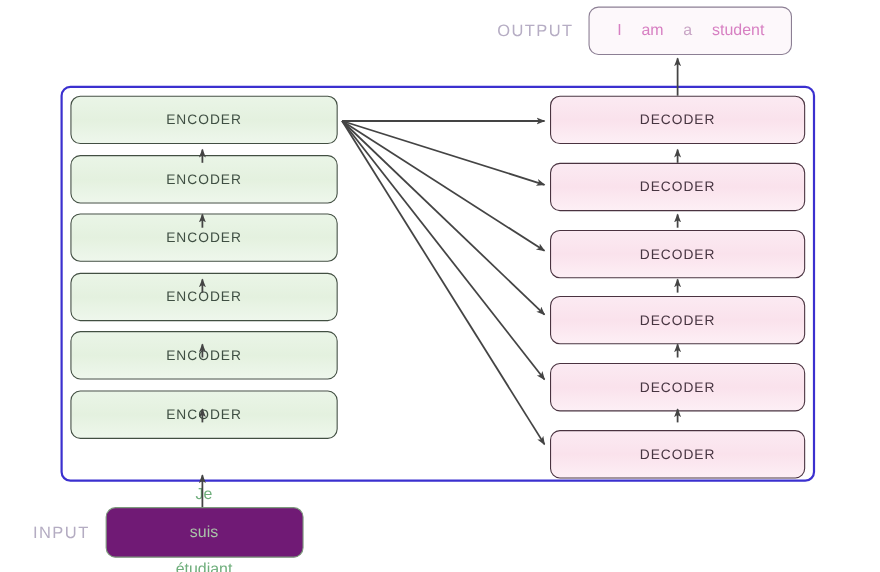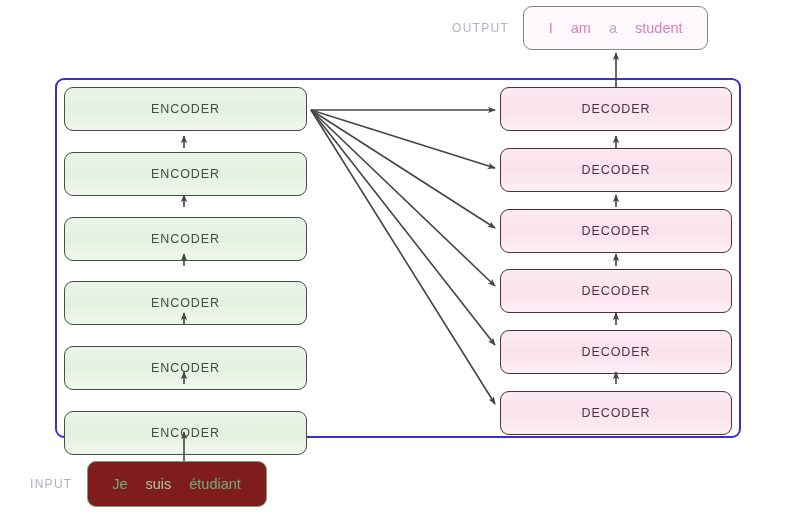--- a/index.html
+++ b/index.html
@@ -38,21 +38,21 @@
   .stack {
     position: absolute;
     display: flex;
     flex-direction: column;
     justify-content: space-between;
   }
   .encoder-stack {
     left: 64px;
     top: 87px;
     width: 243px;
-    height: 368px;
+    height: 312px;
   }
   .decoder-stack {
     left: 500px;
     top: 87px;
     width: 232px;
     height: 348px;
   }
 
   .block {
     height: 44px;
@@ -75,21 +75,21 @@
     color: #473541;
   }
 
   
   .io-row {
     position: absolute;
     display: flex;
     align-items: center;
   }
   .io-label {
-    font-size: 12px;
+    font-size: 15px;
     letter-spacing: 1.3px;
     color: #b6adc4;
   }
   .io-box {
     border-radius: 9px;
     box-sizing: border-box;
     display: flex;
     align-items: center;
     justify-content: center;
     gap: 18px;
@@ -112,21 +112,22 @@
 
   .input-row {
     left: 30px;
     top: 461px;
   }
   .input-row .io-label { margin-right: 14px; color: #b4acc2; }
   .input-box {
     width: 180px;
     height: 46px;
     border: 1.5px solid #7c9a7c;
-    background: #7f1d1d;
+    background: #701a75;
+    flex-direction: column;
   }
   .input-box .word { color: #6fae7c; }
   .input-box .word-plain { color: #a9c4a8; }
 
   svg.overlay {
     position: absolute;
     left: 0; top: 0;
     width: 800px;
     height: 520px;
     pointer-events: none;

